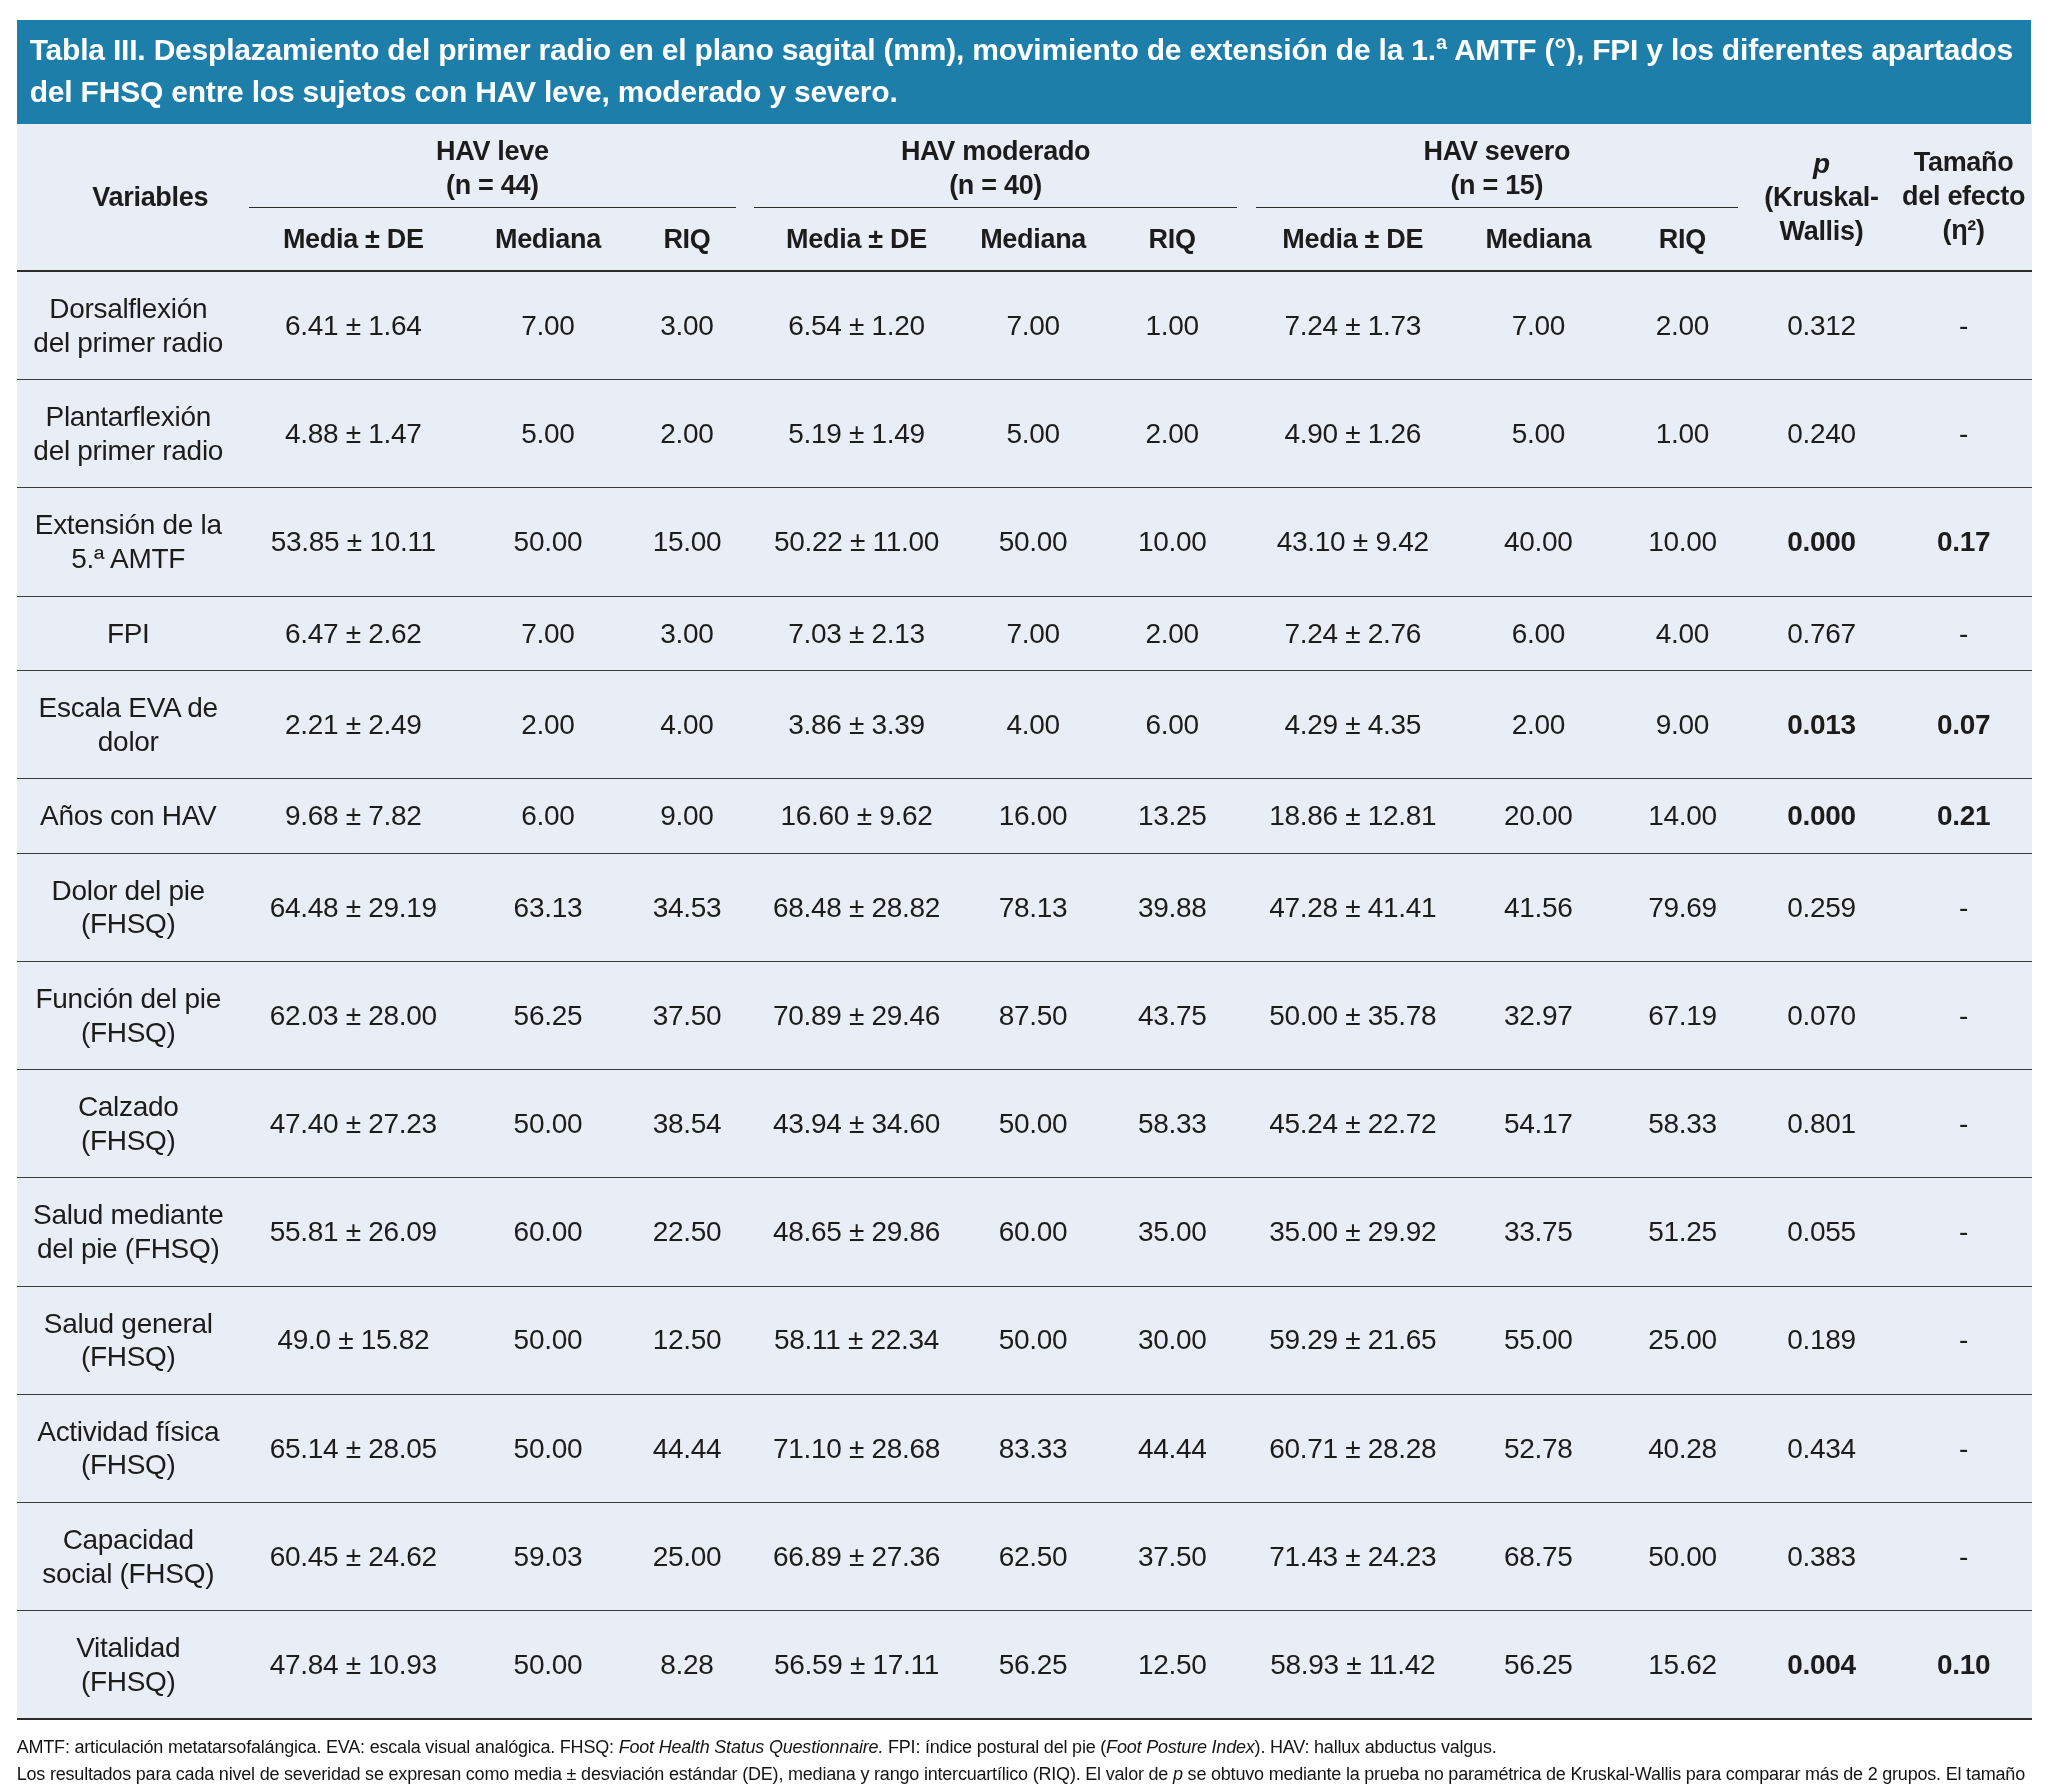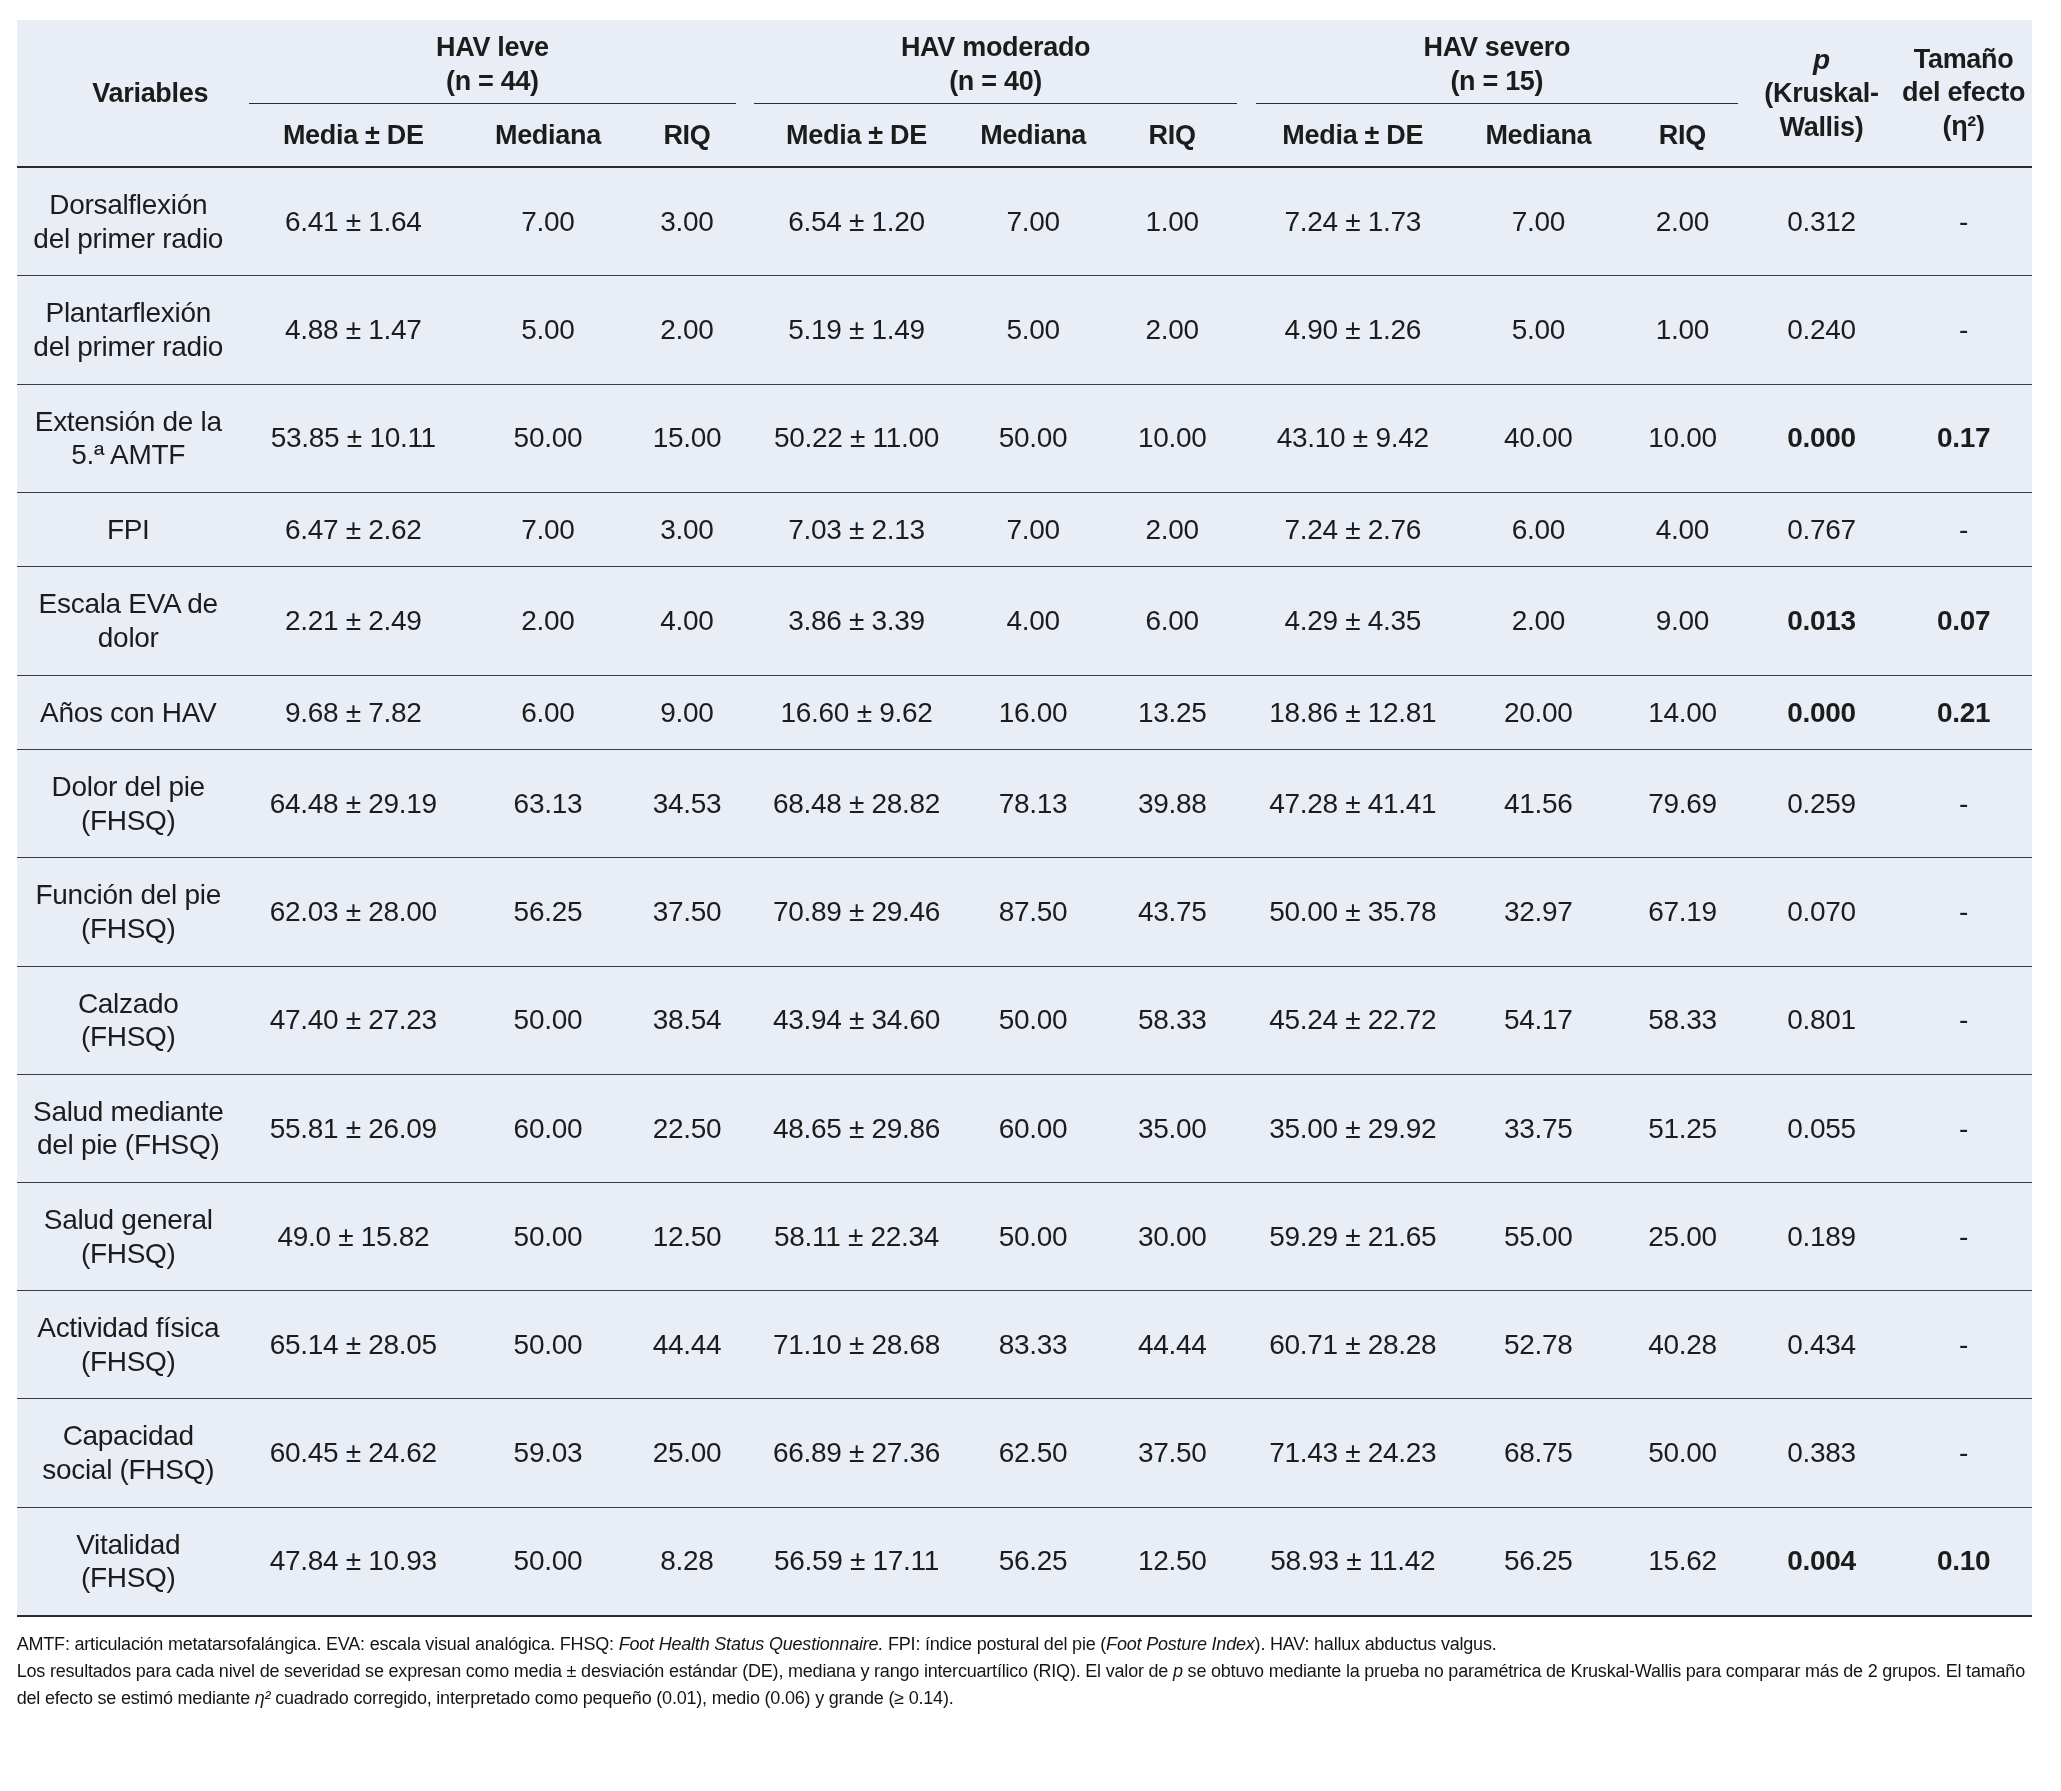--- a/index.html
+++ b/index.html
@@ -70,20 +70,23 @@
     color: #141414;
   }
   .footnotes em { font-style: italic; }
 </style>
 </head>
 <body>
 
 <div class="page">
 
   <section>
+    <header class="title-bar">
+      <h1 class="title">Tabla III. Desplazamiento del primer radio en el plano sagital (mm), movimiento de extensión de la 1.ª AMTF (°), FPI y los diferentes apartados del FHSQ entre los sujetos con HAV leve, moderado y severo.</h1>
+    </header>
 
     <table class="data-table">
       <colgroup>
         <col style="width:223px">
           <col style="width:227px">
           <col style="width:162px">
           <col style="width:116px">
         <col style="width:223px">
           <col style="width:130px">
           <col style="width:148px">

